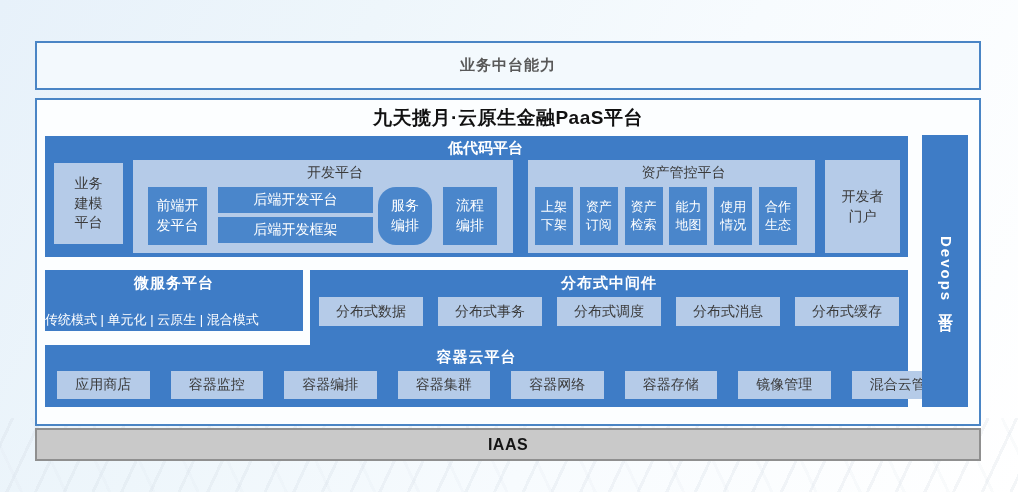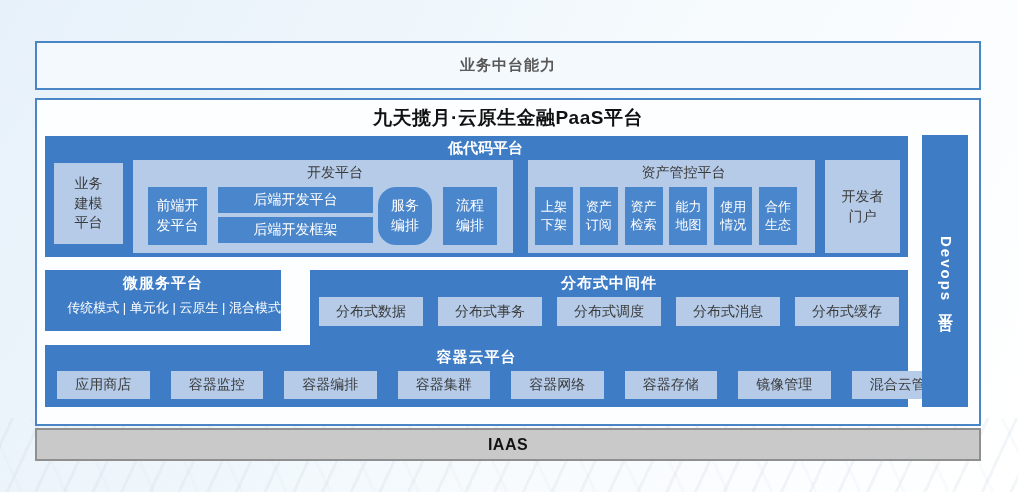--- a/index.html
+++ b/index.html
@@ -61,23 +61,23 @@
   .dev-frontend{position:absolute;left:15px;top:27px;width:59px;height:58px;}
   .dev-backend1{position:absolute;left:85px;top:27px;width:155px;height:26px;}
   .dev-backend2{position:absolute;left:85px;top:57px;width:155px;height:26px;}
   .dev-svc{position:absolute;left:245px;top:27px;width:54px;height:58px;border-radius:18px;}
   .dev-proc{position:absolute;left:310px;top:27px;width:54px;height:58px;}
   .asset-group{left:483px;top:24px;width:287px;height:93px;}
   .asset-items{position:absolute;left:7px;top:27px;width:262px;height:58px;display:flex;justify-content:space-between;}
   .asset-items .bluebox{width:38px;height:58px;font-size:13px;}
   .dev-portal{position:absolute;left:780px;top:24px;width:75px;height:93px;font-size:14px;}
   
-  .sec-micro{left:8px;top:170px;width:236px;height:61px;}
+  .sec-micro{left:8px;top:170px;width:258px;height:61px;}
   .sec-micro .sec-title{padding-top:4px;font-size:15px;letter-spacing:1px;}
-  .micro-modes{width:100%;text-align:right;color:#fff;font-size:13px;margin-top:6px;}
+  .micro-modes{width:100%;text-align:left;color:#fff;font-size:13px;margin-top:18px;}
   
   .sec-mw{left:273px;top:170px;width:598px;height:77px;}
   .sec-mw .sec-title{padding-top:4px;font-size:15px;letter-spacing:1px;}
   .mw-items{position:absolute;left:9px;top:27px;width:580px;height:29px;display:flex;justify-content:space-between;}
   .mw-items .lightbox{width:104px;height:29px;font-size:14px;}
   
   .sec-cc{left:8px;top:245px;width:863px;height:62px;}
   .sec-cc .sec-title{padding-top:3px;font-size:15px;letter-spacing:1px;}
   .cc-items{position:absolute;left:12px;top:26px;width:887px;height:28px;display:flex;gap:21px;}
   .cc-items .lightbox{flex:1;height:28px;font-size:14px;}

